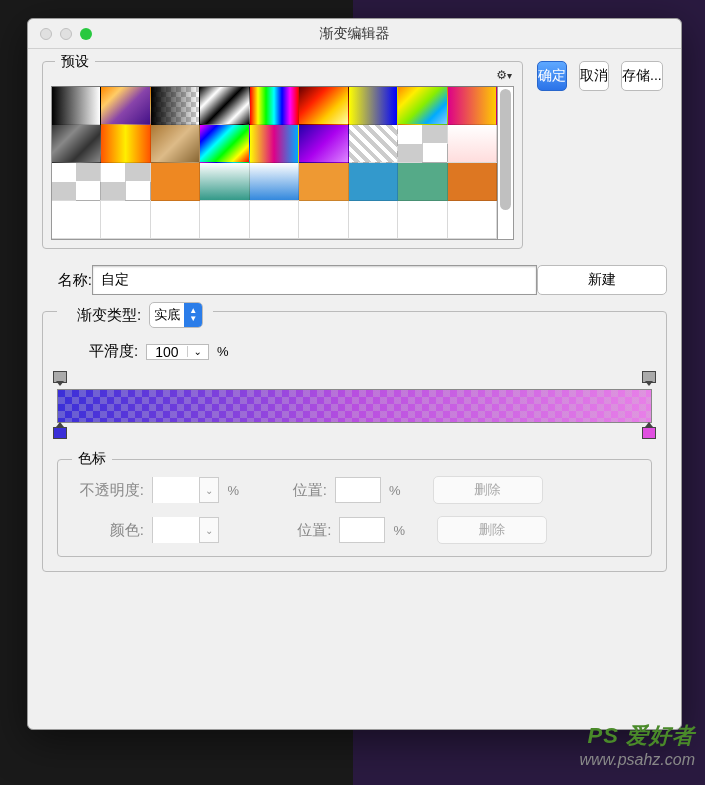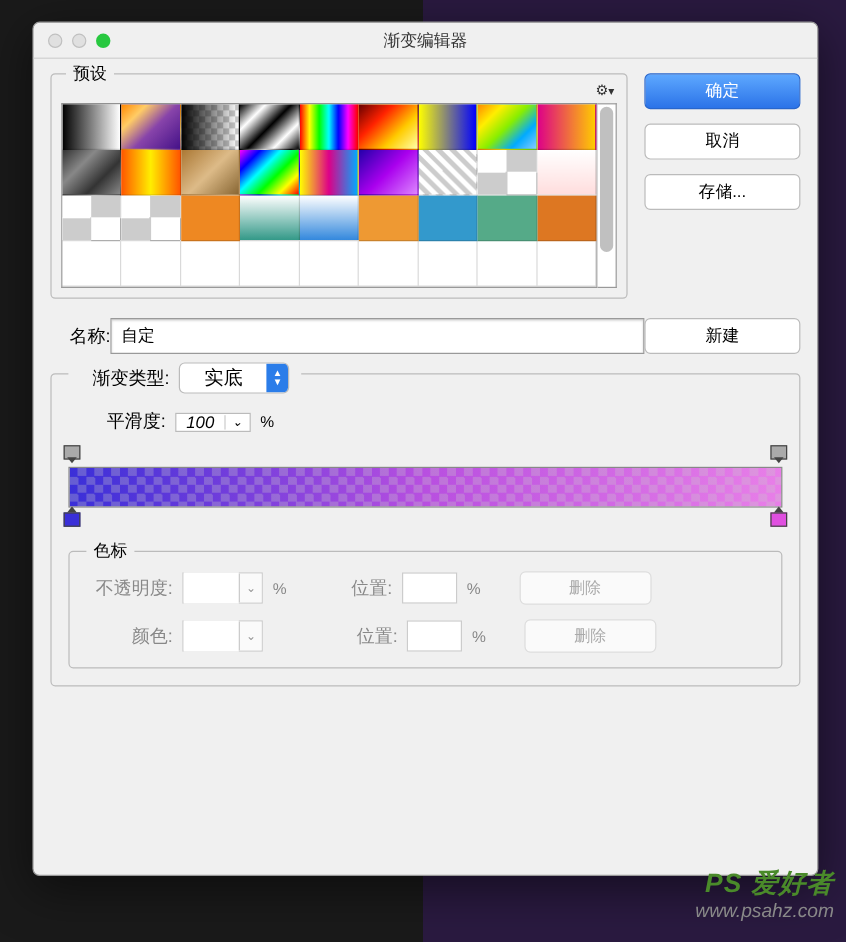--- a/index.html
+++ b/index.html
@@ -74,21 +74,21 @@
   background: #fff;
   border: 1px solid #999;
   border-left: none;
   display: flex;
   flex-direction: column;
   align-items: stretch;
 }
 .scrollbar-track { flex: 1; position: relative; padding: 2px; }
 .scrollbar-thumb { background: #c0c0c0; border-radius: 6px; width: 100%; height: 82%; }
 
-.side-buttons { width: 130px; display: flex; flex-direction: column; gap: 12px; }
+.side-buttons { width: 130px; display: flex; flex-direction: row; gap: 12px; }
 .btn {
   height: 30px;
   background: #fff;
   border: 1px solid #bbb;
   border-radius: 5px;
   font-size: 14px;
   cursor: pointer;
 }
 .btn.primary {
   background: linear-gradient(to bottom, #5ea8ff, #2b73e8);
@@ -121,41 +121,40 @@
 .type-row { justify-content: flex-start; padding-left: 20px; margin-top: -24px; background: #f0f0f0; width: fit-content; padding-right: 10px; margin-bottom: 14px; }
 .select-mac {
   display: inline-flex;
   align-items: center;
   height: 26px;
   border: 1px solid #bbb;
   border-radius: 5px;
   background: #fff;
   overflow: hidden;
 }
-.select-mac .sel-text { padding: 0 20px; font-size: 16px; }
+.select-mac .sel-text { padding: 0 4px; font-size: 13px; }
 .select-mac .sel-arrows {
   width: 18px;
   height: 100%;
   background: #2b7de9;
   color: #fff;
   display: flex;
   flex-direction: column;
   align-items: center;
   justify-content: center;
   font-size: 8px;
   line-height: 8px;
 }
 .smooth-row { padding-left: 32px; text-align: right; }
 .smooth-row .combo {
   display: inline-flex;
   align-items: center;
   height: 16px;
   border: 1px solid #bbb;
   background: #fff;
-  font-style: italic;
 }
 .smooth-row .combo span { padding: 0 8px; font-size: 14px; }
 .smooth-row .combo .caret { border-left: 1px solid #ccc; padding: 0 6px; font-size: 10px; }
 
 .gradient-area { margin-top: 10px; }
 .stop-rail { height: 18px; position: relative; }
 .opacity-stop, .color-stop {
   position: absolute;
   width: 14px;
   height: 14px;

